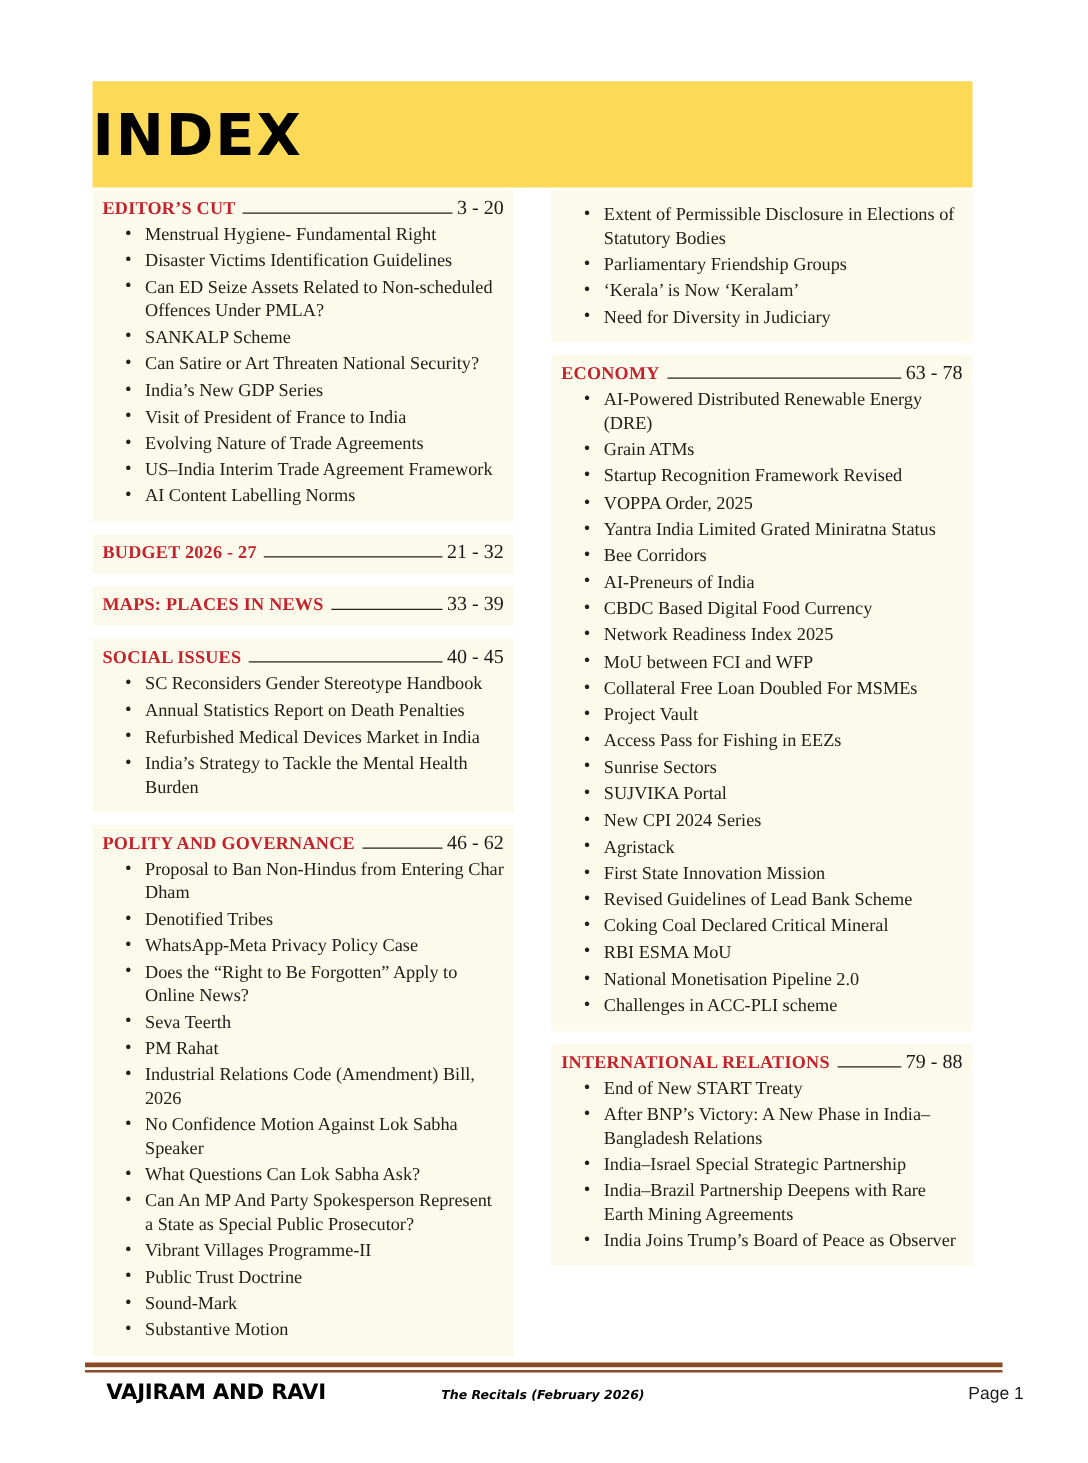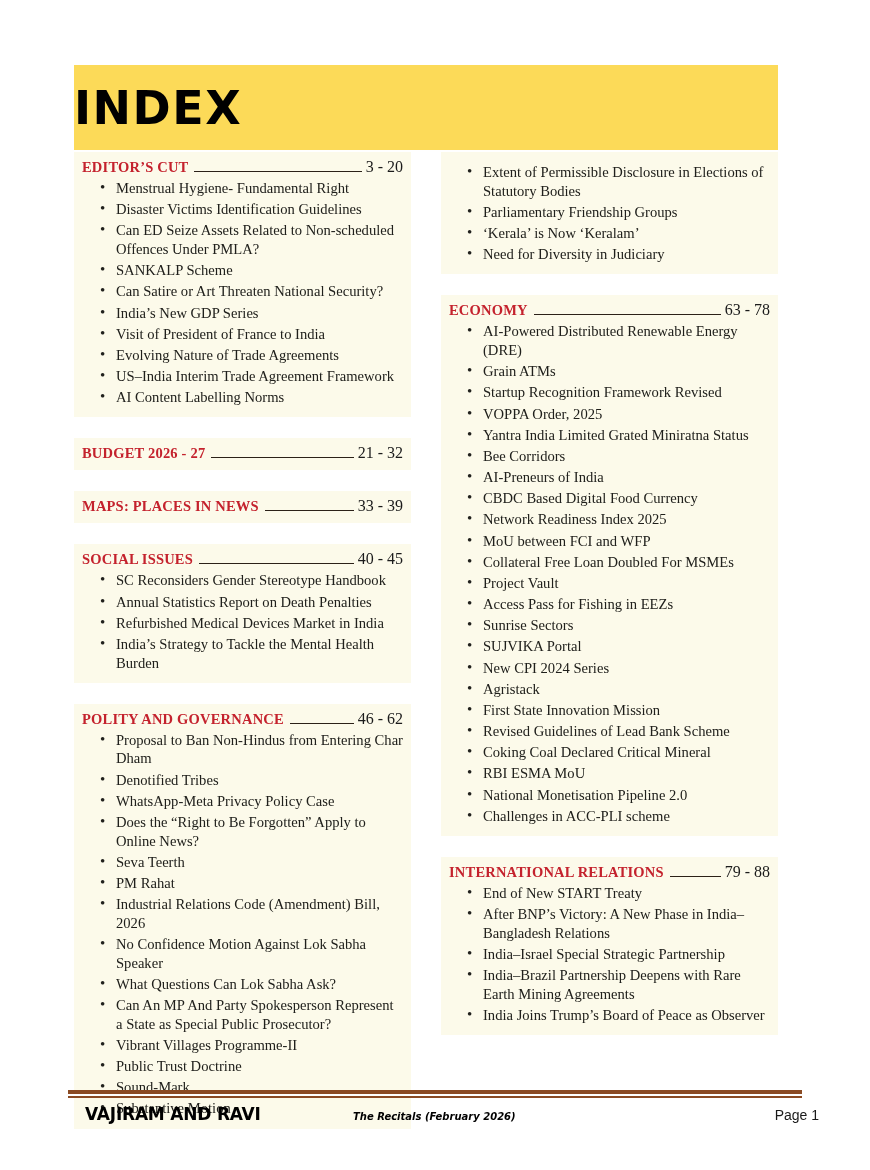--- a/index.html
+++ b/index.html
@@ -51,21 +51,21 @@
     top: 152px;
     width: 704px;
     display: flex;
     gap: 30px;
     align-items: flex-start;
   }
   .col {
     width: 407px;
     display: flex;
     flex-direction: column;
-    gap: 21px;
+    gap: 10px;
   }
 
   
   .panel {
     background: #fcfaea;
     padding: 6px 8px 8px 8px;
     box-sizing: border-box;
   }
   .panel.cont {
     padding-top: 8px;

